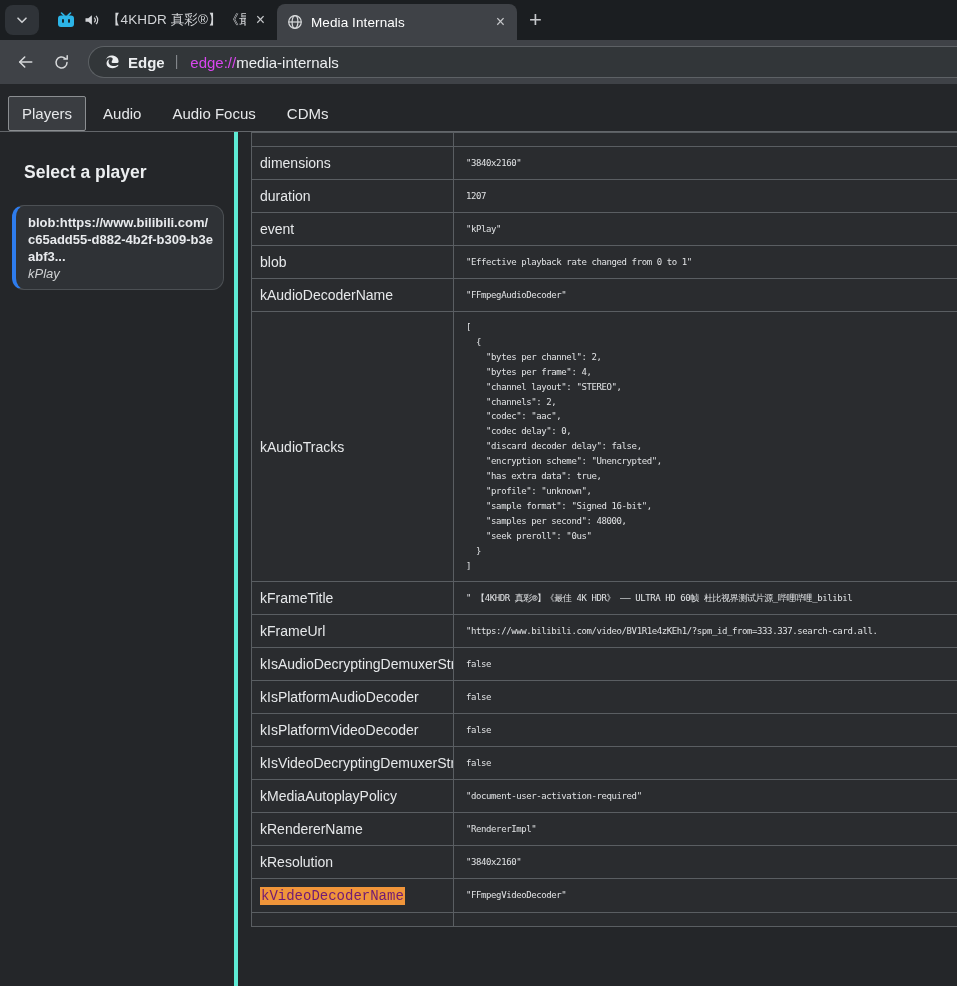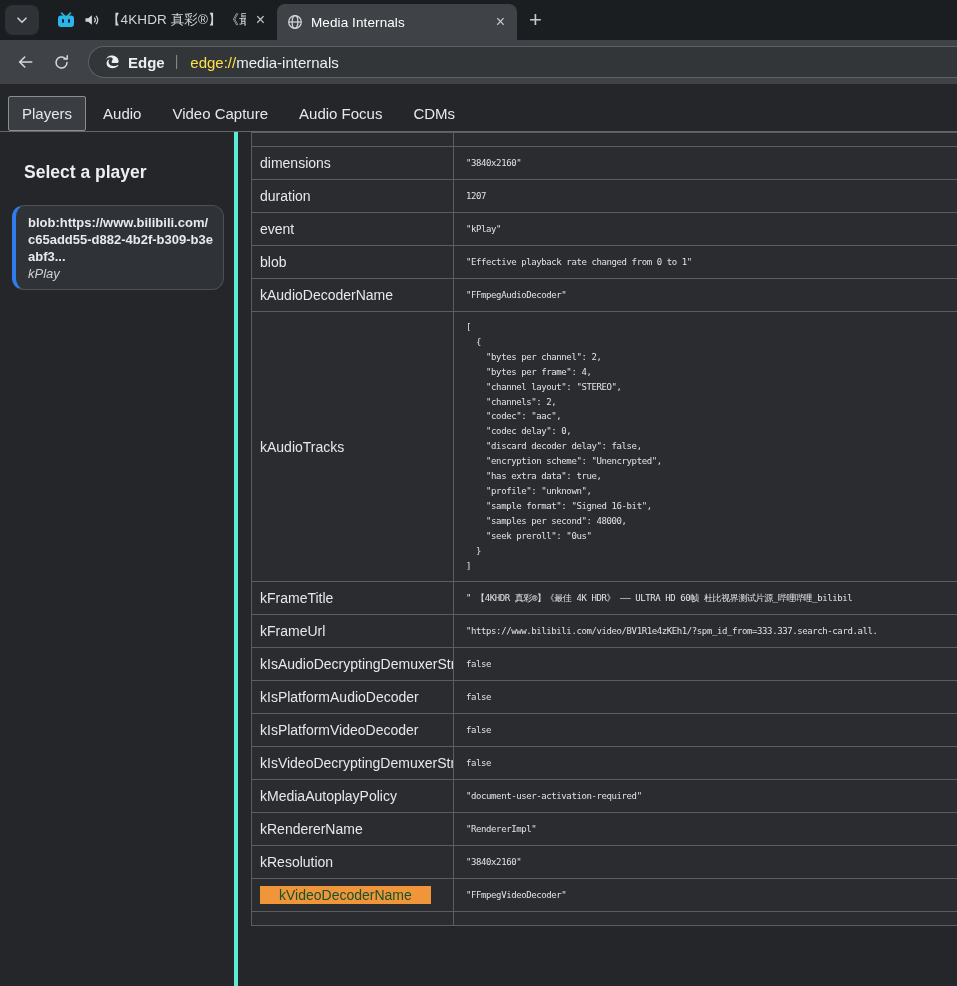--- a/index.html
+++ b/index.html
@@ -22,21 +22,21 @@
   .ticon { flex:none; display:flex; }
   
   .toolbar { height:44px; background:#3f4247; display:flex; align-items:center; padding:0 0 0 8px; gap:2px; }
   .nav-btn { width:34px; height:34px; display:flex; align-items:center; justify-content:center; flex:none; }
   .omnibox { flex:1; height:32px; margin-left:8px; margin-right:0;
     background:#323639; border:1px solid #5d6165; border-right:none;
     border-radius:16px 0 0 16px; display:flex; align-items:center; padding:0 14px; gap:8px;text-align:right; }
   .site-label { font-size:15px; font-weight:700; color:#eceef0; }
   .omni-sep { color:#82868a; font-size:14px; padding:0 4px 2px 2px; }
   .url { font-size:15px; white-space:nowrap; }
-  .url .scheme { color:#fde047; }
+  .url .scheme { color:#d946ef; }
   .url .host { color:#eceef0; }
   
   .page { height:902px; display:flex; flex-direction:column; background:#242629; }
   .page-nav { height:48px; flex:none; border-bottom:1px solid #63666a;
     display:flex; align-items:flex-end; padding:0 8px; }
   .navtab { font-size:15px; color:#e6e8ea; padding:8px 13px; margin-right:3px; border:1px solid transparent; }
   .navtab.selected { border:1px solid #8b8e91; background:#3a3d41; border-radius:2px; }
   .content { flex:1; display:flex; overflow:hidden; }
   
   .sidebar { width:238px; flex:none; border-right:4px solid #5eead4; overflow:hidden; }
@@ -48,21 +48,21 @@
   
   .main { flex:1; overflow:hidden; padding-left:13px; }
   .main-title { font-size:15.5px; font-weight:500; color:#e8eaed; margin:28px 0 24px 2px; white-space:nowrap; }
   table.props { border-collapse:collapse; table-layout:fixed; width:1040px; }
   table.props td { border:1px solid #5a5e62; background:#2a2c2f; vertical-align:middle; }
   td.pname { width:202px; font-size:14px; color:#e6e8ea; padding:8px 8px; overflow:hidden; white-space:nowrap; }
   td.pval { font-family:"DejaVu Sans Mono", monospace; font-size:9px; letter-spacing:-0.4px;
     color:#e0e2e4; padding:8px 12px; white-space:pre; line-height:14.9px; overflow:hidden; }
   tr.sliver td { height:14px; padding:0; }
   tr.prow td.pname { height:33px; }
-  .hl { background:var(--highlight-orange,#f0953a); color:#14532d; padding:1px 19px; }
+  .hl { background:var(--highlight-orange,#f0953a); color:#701a75; padding:1px 1px;font-family:Liberation Mono, monospace; }
 </style>
 </head>
 <body>
 
 <div class="tabstrip">
   <div class="tab-search-btn">
     <span class="ticon">
       <svg width="14" height="14" viewBox="0 0 14 14" fill="none" stroke="#cfd1d4" stroke-width="1.6" stroke-linecap="round">
           <path d="M3 5.2l4 4 4-4"></path>
         </svg>
@@ -131,21 +131,20 @@
     <span class="site-label">Edge</span>
     <span class="omni-sep">|</span>
     <span class="url"><span class="scheme">edge://</span><span class="host">media-internals</span></span>
   </div>
 </div>
 
 <div class="page">
   <div class="page-nav">
       <div class="navtab selected">Players</div>
       <div class="navtab">Audio</div>
-      <div class="navtab">Video Capture</div>
       <div class="navtab">Audio Focus</div>
       <div class="navtab">CDMs</div>
     </div>
 
   <div class="content">
     <div class="sidebar">
       <div class="sidebar-heading">Select a player</div>
       <div class="player-item">
         <div class="player-url">blob:https://www.bilibili.com/c65add55-d882-4b2f-b309-b3eabf3...</div>
         <div class="player-event">kPlay</div>

